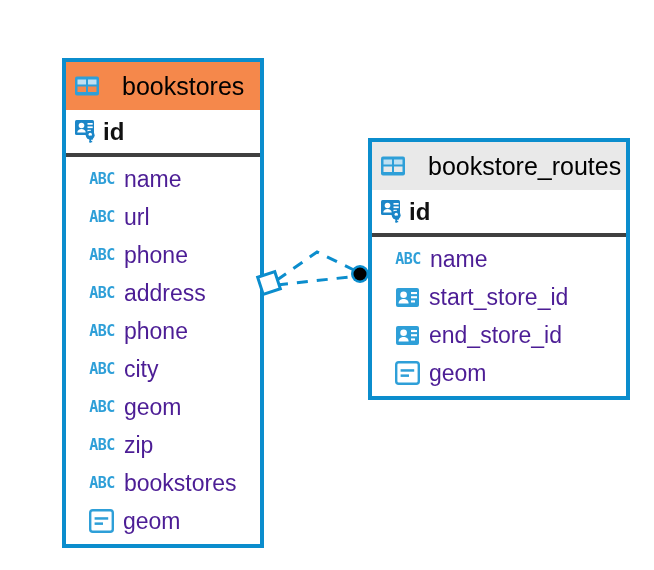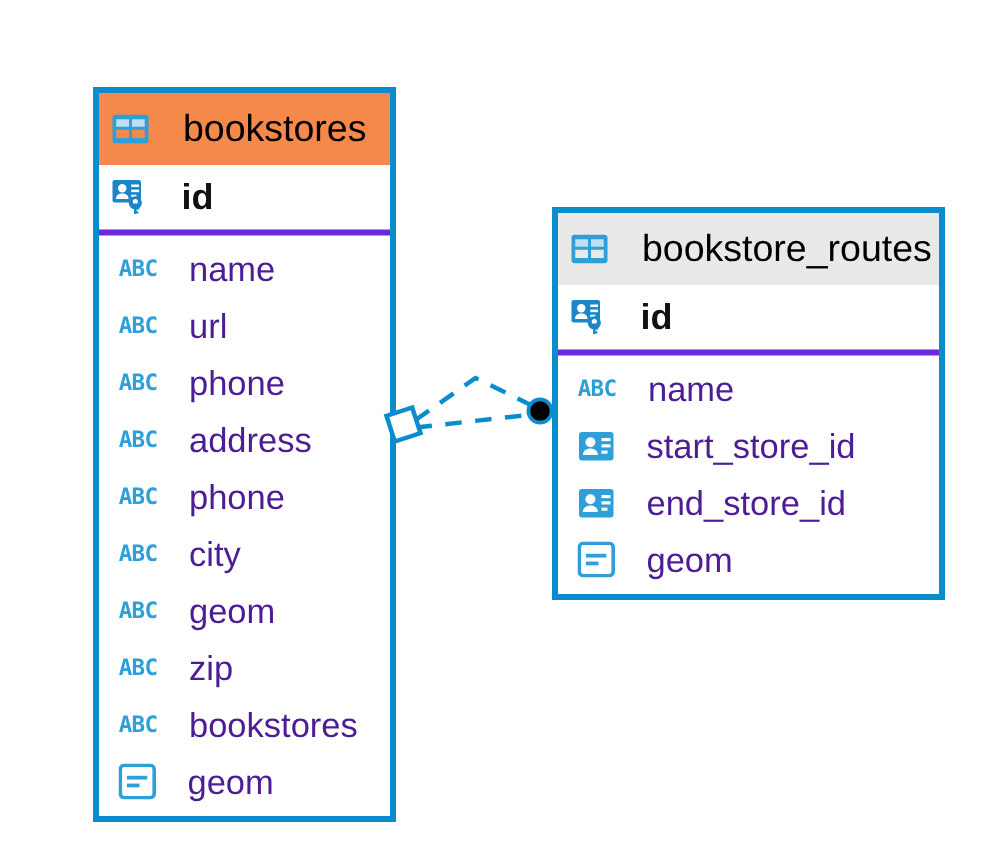--- a/index.html
+++ b/index.html
@@ -59,41 +59,41 @@
     line-height: 1;
     white-space: nowrap;
   }
 
   .pk-row {
     box-sizing: border-box;
     height: 47px;
     display: flex;
     align-items: center;
     padding-left: 8px;
-    gap: 20px;
-    border-bottom: 4px solid #6d28d9;
+    gap: 2px;
+    border-bottom: 4px solid #404040;
     background: #ffffff;
   }
   .pk-row .field-label {
     font-size: 24px;
     font-weight: bold;
     color: #111111;
     line-height: 1;
   }
 
   .field-list {
     padding-top: 3px;
   }
   .field-row {
     box-sizing: border-box;
     height: 38px;
     display: flex;
     align-items: center;
-    padding-left: 13px;
-    gap: 21px;
+    padding-left: 23px;
+    gap: 9px;
   }
   .field-row .field-label {
     font-size: 23px;
     color: #4c1d95;
     line-height: 1;
     white-space: nowrap;
   }
 
   
   .icon {

